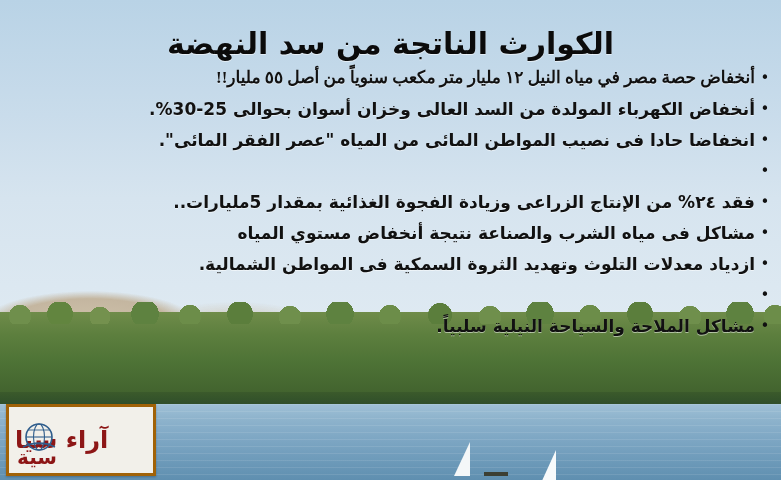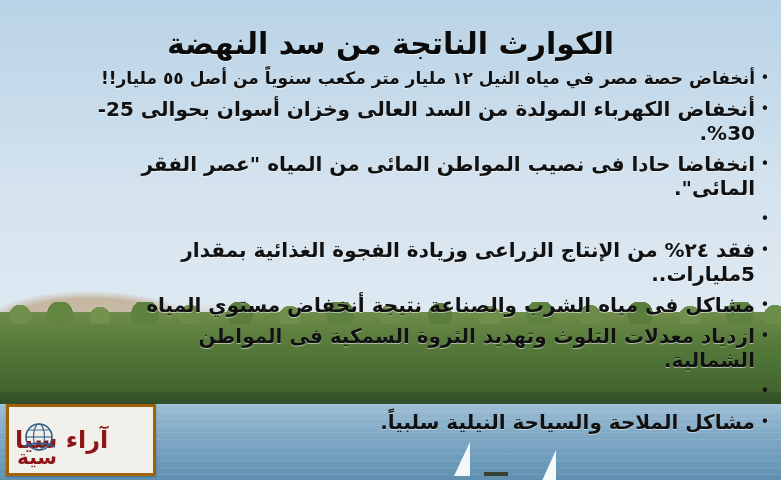--- a/index.html
+++ b/index.html
@@ -143,28 +143,28 @@
     flex: 0 0 auto;
     width: 12px;
     margin-left: 4px;
     color: #111;
     font-size: 15px;
     line-height: 24px;
     text-align: center;
   }
   .bullet .txt {
     flex: 1 1 auto;
-    font-size: 20px;
+    font-size: 17px;
     line-height: 24px;
     color: #111;
     font-weight: bold;
     text-align: right;
     text-shadow: 0 1px 0 rgba(255,255,255,.5);
   }
-  .bullet.b1 .txt { font-size: 17px; }
+  .bullet.b1 .txt { font-size: 17px; font-family: Liberation Serif, serif; }
   
   .bullet.i1 { padding-left: 6px; }
   .bullet.i2 { padding-left: 40px; }
   .bullet.i3 { padding-left: 70px; }
   .bullet.i4 { padding-left: 95px; }
   .bullet.i5 { padding-left: 120px; }
   .bullet.i6 { padding-left: 150px; }
   .bullet.i7 { padding-left: 200px; }
   
   .logo {

